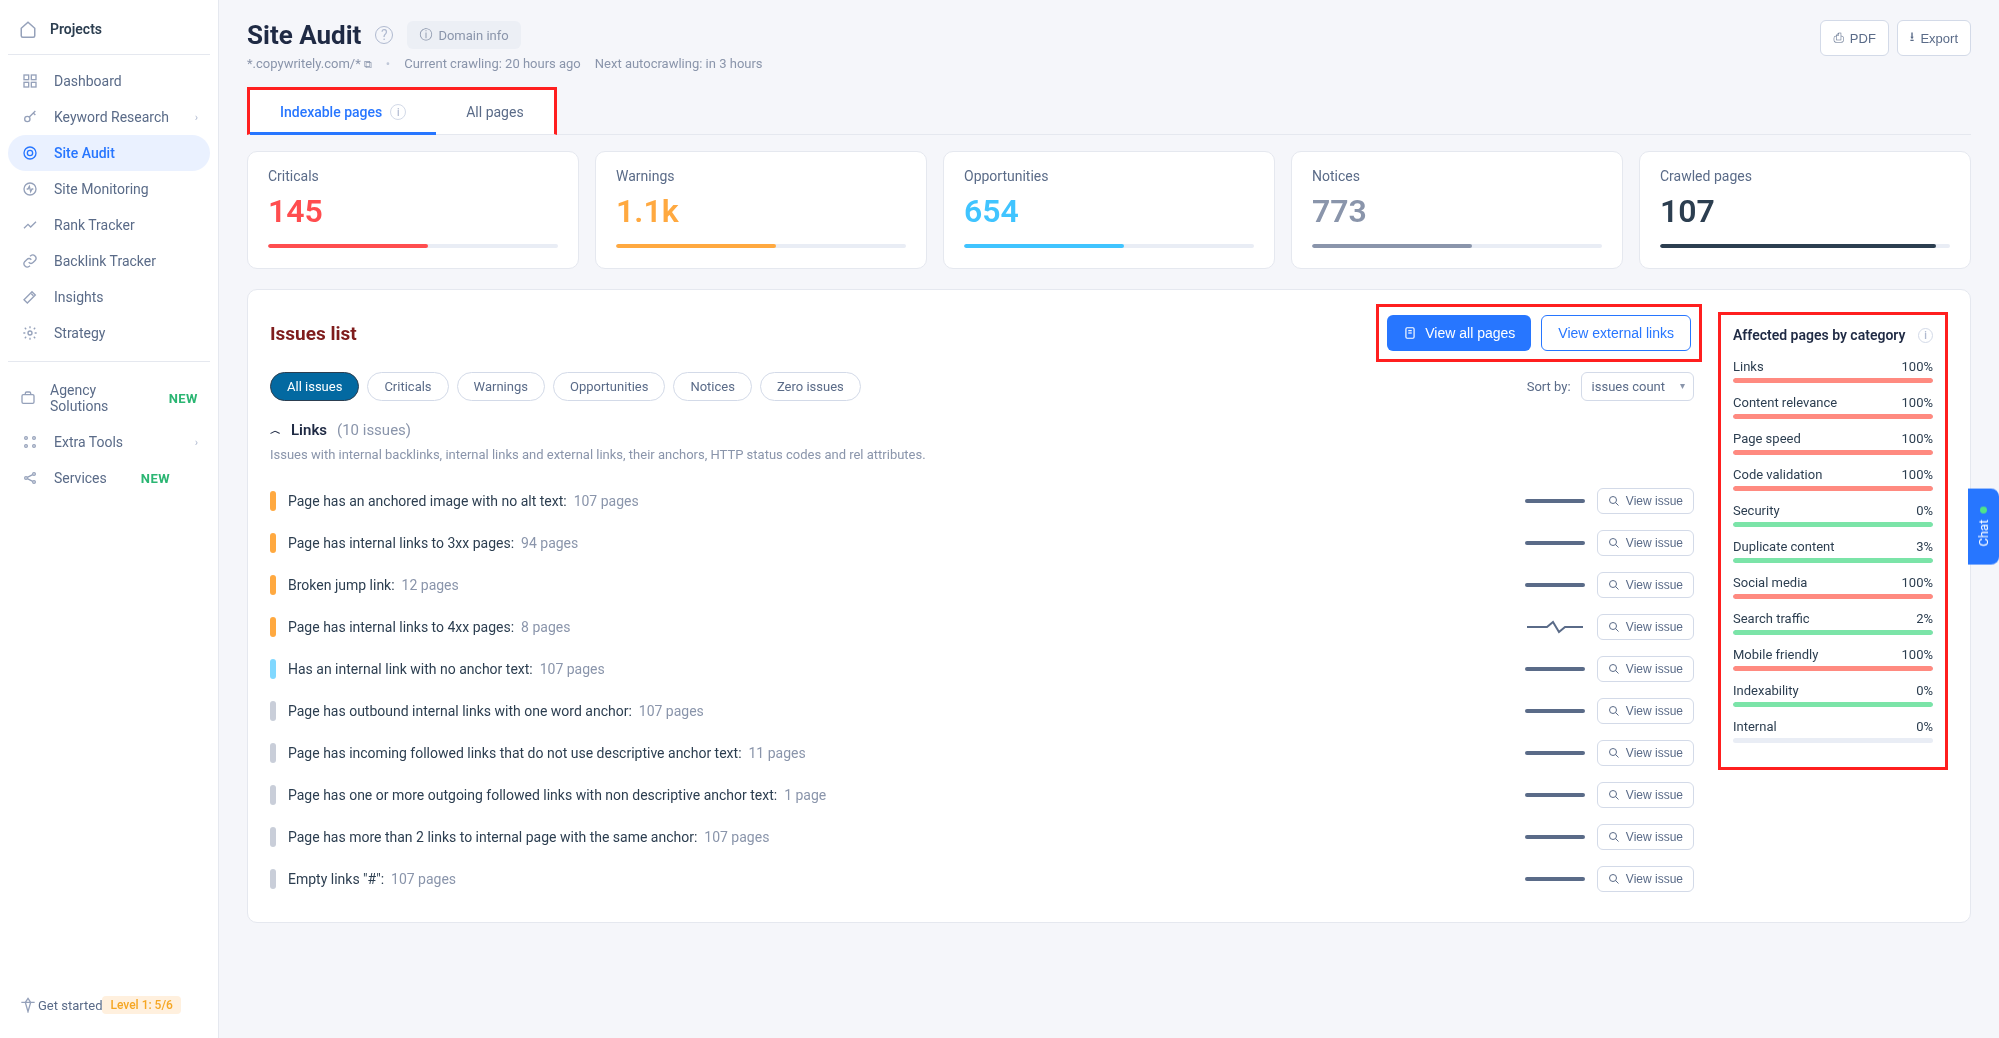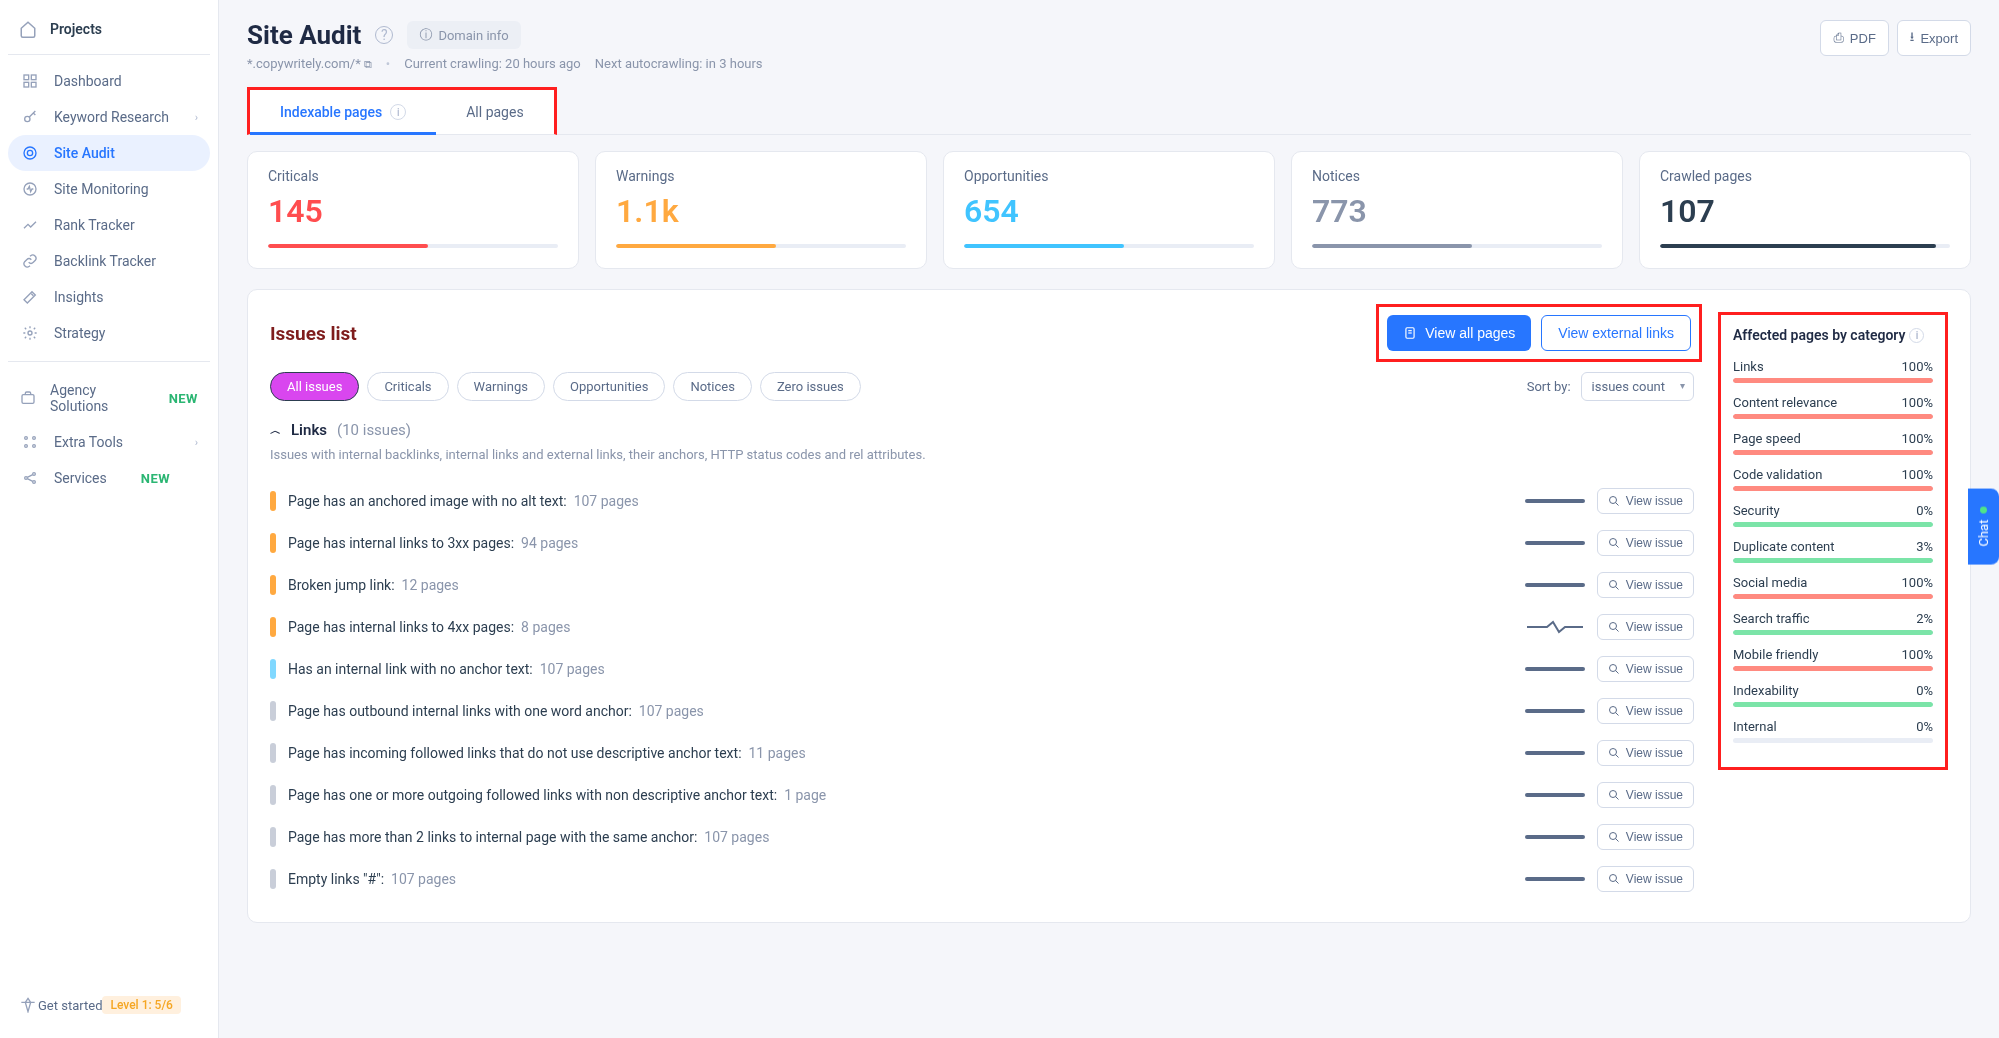--- a/index.html
+++ b/index.html
@@ -48,37 +48,37 @@
   .side-col { width: 230px; }
   .issues-header { display: flex; justify-content: space-between; align-items: center; margin-bottom: 18px;}
   .issues-title { font-size: 19px; font-weight: 700; color: #7f1d1d;}
   .view-buttons { display: flex; gap: 10px; padding: 8px; margin: -8px;}
   .btn-primary { background: #2776ff; color: #fff; border: none; border-radius: 6px; padding: 9px 16px; font-size: 14px; display: inline-flex; align-items: center; gap: 8px; cursor: pointer;}
   .btn-secondary { background: #fff; color: #2776ff; border: 1px solid #2776ff; border-radius: 6px; padding: 9px 16px; font-size: 14px; cursor: pointer;}
   
   .filter-row { display: flex; justify-content: space-between; align-items: center; margin-bottom: 20px;}
   .pills { display: flex; gap: 8px; flex-wrap: wrap;}
   .pill { border: 1px solid #d3dae8; border-radius: 20px; padding: 6px 16px; font-size: 13px; color: #5a6b88; cursor: pointer; background: #fff;}
-  .pill.active { background: #d946ef; color: #fff; border-color: #2c3e50;}
+  .pill.active { background: #0369a1; color: #fff; border-color: #2c3e50;}
   .sort-wrap { display: flex; align-items: center; gap: 10px; font-size: 13px; color: #5a6b88;}
   .sort-select { border: 1px solid #d3dae8; border-radius: 6px; padding: 6px 28px 6px 10px; font-size: 13px; color: #5a6b88; background: #fff; position: relative;}
   
   .group-header { display: flex; align-items: center; gap: 10px; font-size: 15px; font-weight: 600; color: #1f2a44; margin-bottom: 8px; cursor: pointer;}
   .group-count { color: #8a95ab; font-weight: 400;}
   .group-desc { color: #8a95ab; font-size: 13px; margin-bottom: 18px;}
   
   .issue-row { display: flex; align-items: center; gap: 12px; padding: 8px 0; }
   .severity-pill { width: 6px; height: 20px; border-radius: 3px; flex-shrink: 0;}
   .issue-text { flex: 1; font-size: 14px; color: #2c3e50; overflow: hidden; text-overflow: ellipsis; white-space: nowrap;}
   .issue-count { color: #8a95ab; }
   .spark { width: 60px; height: 18px; }
   .view-issue-btn { border: 1px solid #d3dae8; border-radius: 6px; padding: 5px 10px; font-size: 12px; color: #5a6b88; background: #fff; display: inline-flex; align-items: center; gap: 6px; cursor: pointer;}
   
   .side-panel { padding: 12px; }
-  .side-title { font-size: 14px; font-weight: 600; color: #1f2a44; margin-bottom: 16px; display: flex; align-items: center; gap: 4px;}
+  .side-title { font-size: 14px; font-weight: 600; color: #1f2a44; margin-bottom: 16px; display: flex; align-items: center; gap: 12px; justify-content: space-between;}
   .side-title .info-icon { color: #b0bad0; border: 1px solid #d3dae8; border-radius: 50%; width: 15px; height: 15px; display: inline-flex; align-items: center; justify-content: center; font-size: 10px;}
   .cat-row { margin-bottom: 12px; }
   .cat-top { display: flex; justify-content: space-between; font-size: 13px; color: #2c3e50; margin-bottom: 4px;}
   .cat-bar { height: 5px; border-radius: 3px; background: #e9edf5; position: relative; overflow: hidden;}
   .cat-fill { position: absolute; left:0; top:0; bottom:0; border-radius: 3px;}
   
   .chat-tab { position: fixed; right: 0; top: 50%; background: #2776ff; color: #fff; padding: 18px 8px; border-radius: 8px 0 0 8px; writing-mode: vertical-rl; transform: translateY(-40%) rotate(180deg); font-size: 13px; display: flex; align-items: center; gap: 6px; cursor: pointer;}
   .chat-dot { width: 7px; height: 7px; border-radius: 50%; background: #4fe38a; display: inline-block;}
   
   svg { display: block; }

